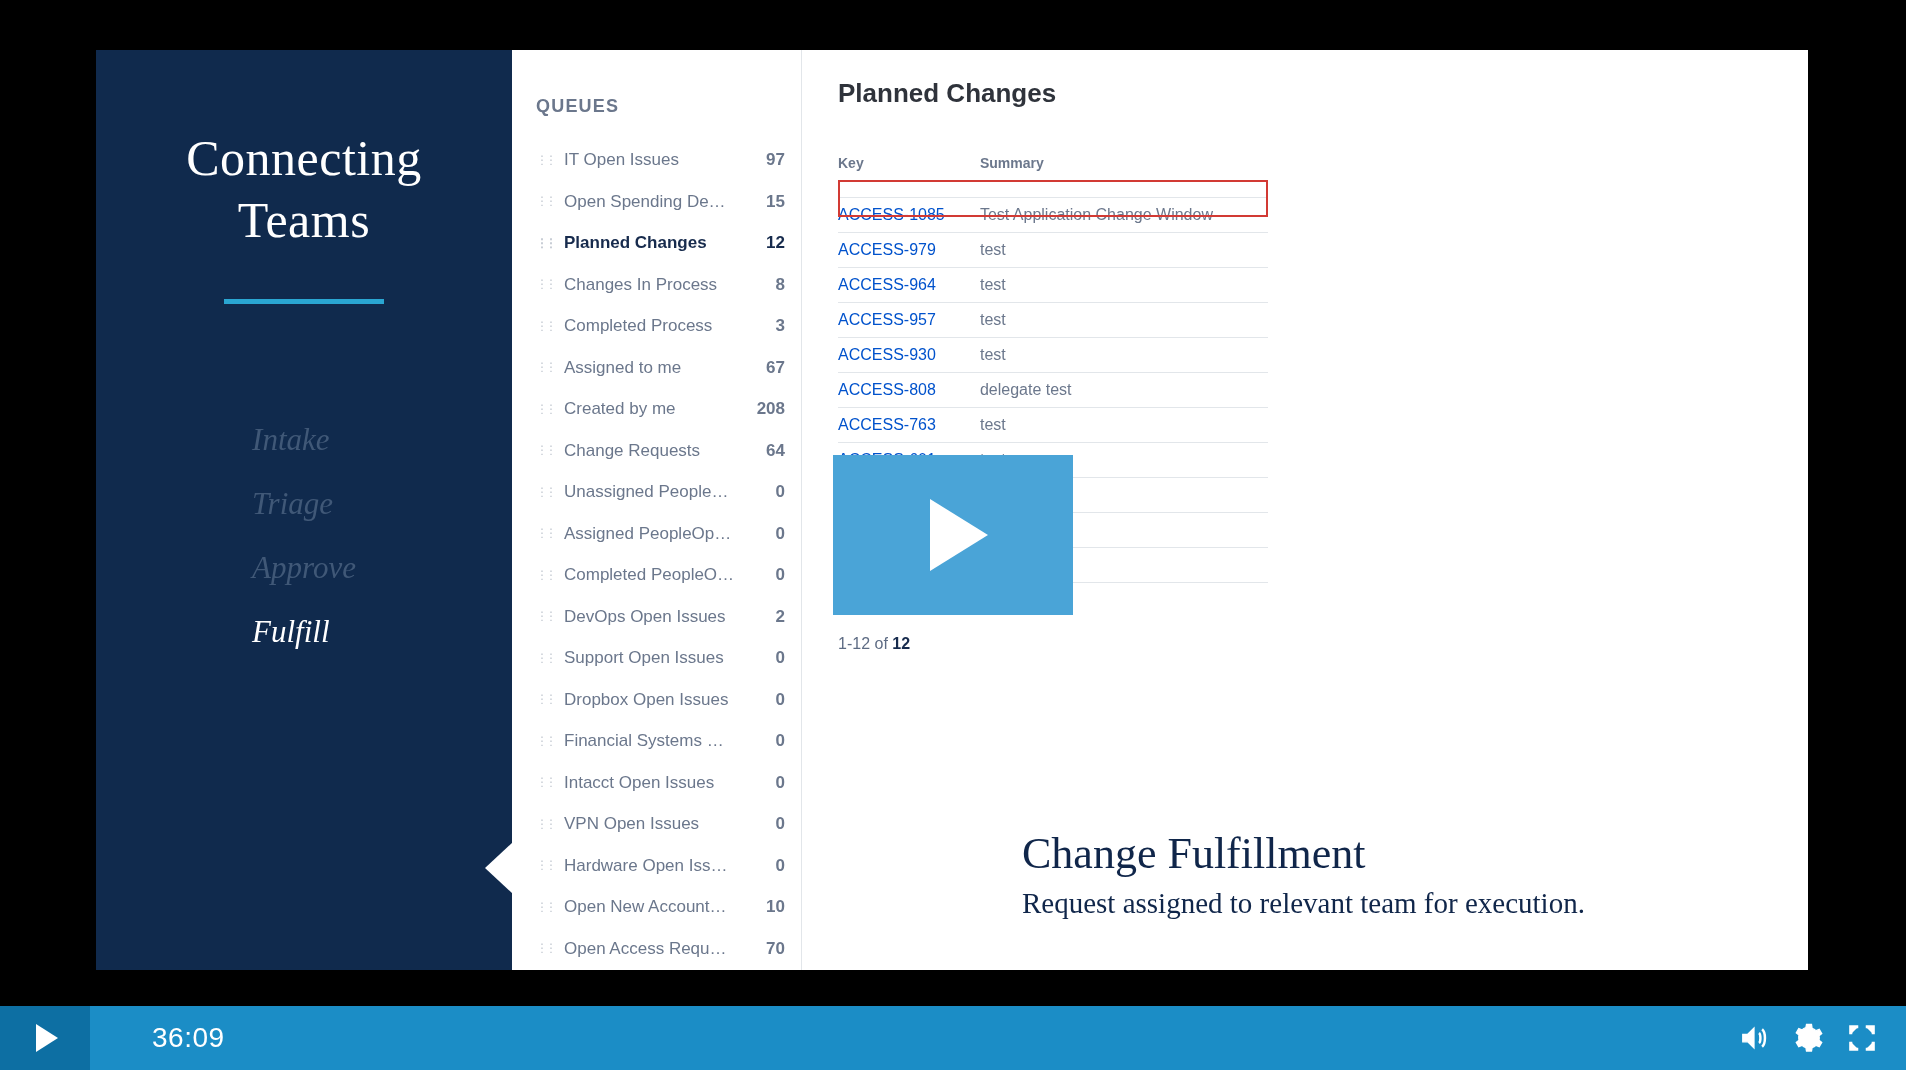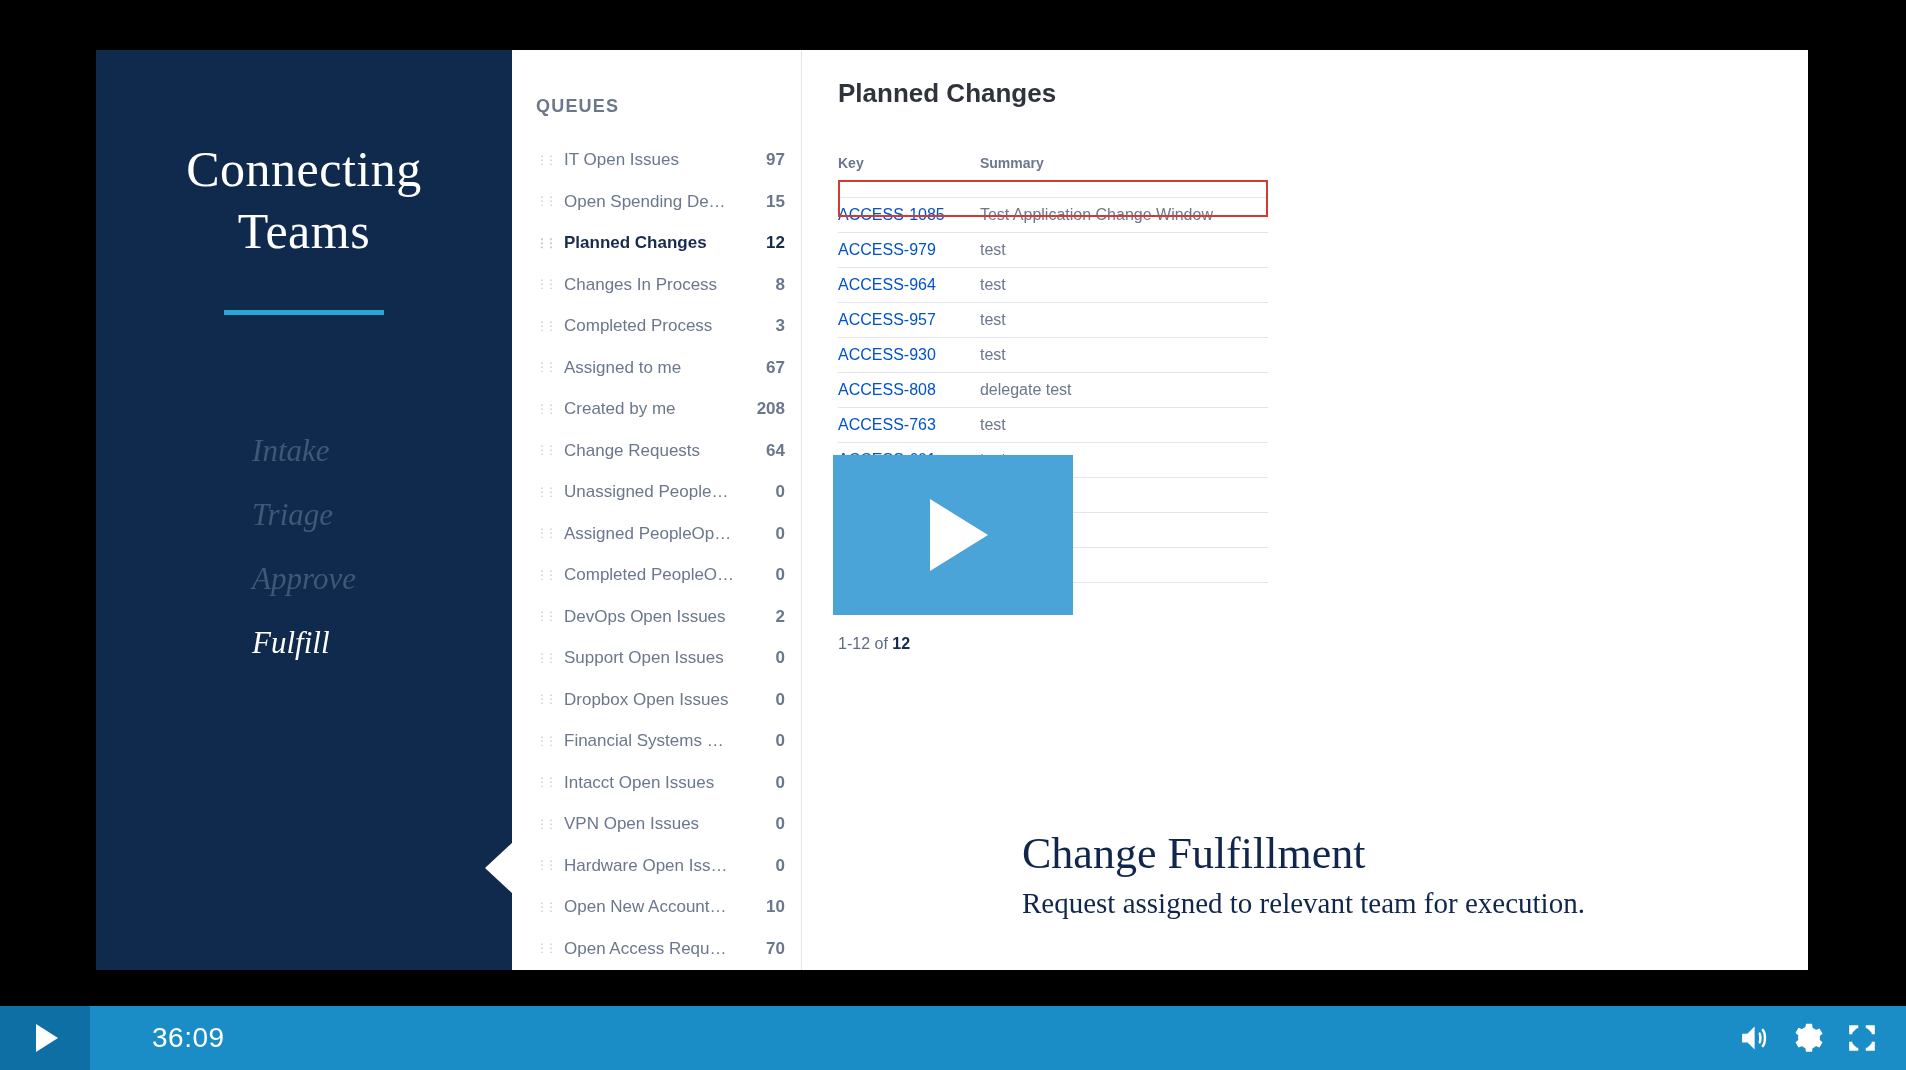--- a/index.html
+++ b/index.html
@@ -25,21 +25,21 @@
     width: 416px;
     height: 100%;
     background: #102a4d;
     display: flex;
     flex-direction: column;
     align-items: center;
     padding-top: 80px;
     color: #fff;
     font-family: Georgia, "Times New Roman", serif;
   }
-  .navy .title { font-size: 50px; text-align: center; line-height: 1.15; font-weight: 400; letter-spacing: .5px; margin-top: 11px; }
+  .navy .title { font-size: 50px; text-align: center; line-height: 1.15; font-weight: 400; letter-spacing: .5px; }
   .navy .title-line2 { margin-top: 4px; }
   .navy .rule { width: 160px; height: 5px; background: #2aa6d2; margin: 50px 0 90px; }
   .navy .step { font-size: 31px; color: #405877; margin: 28px 0; font-style: italic; }
   .navy .step.active { color: #fff; }
   
   .queues {
     width: 290px;
     height: 100%;
     border-right: 1px solid #e2e6ea;
     padding: 46px 16px 0 24px;

